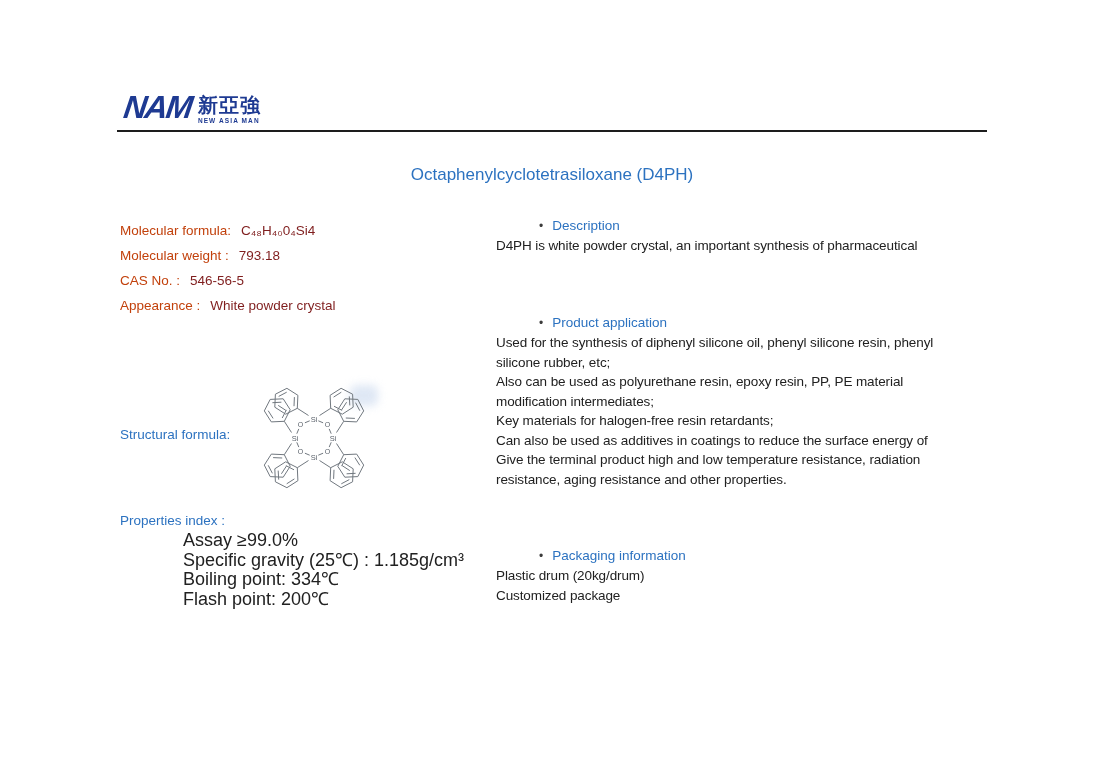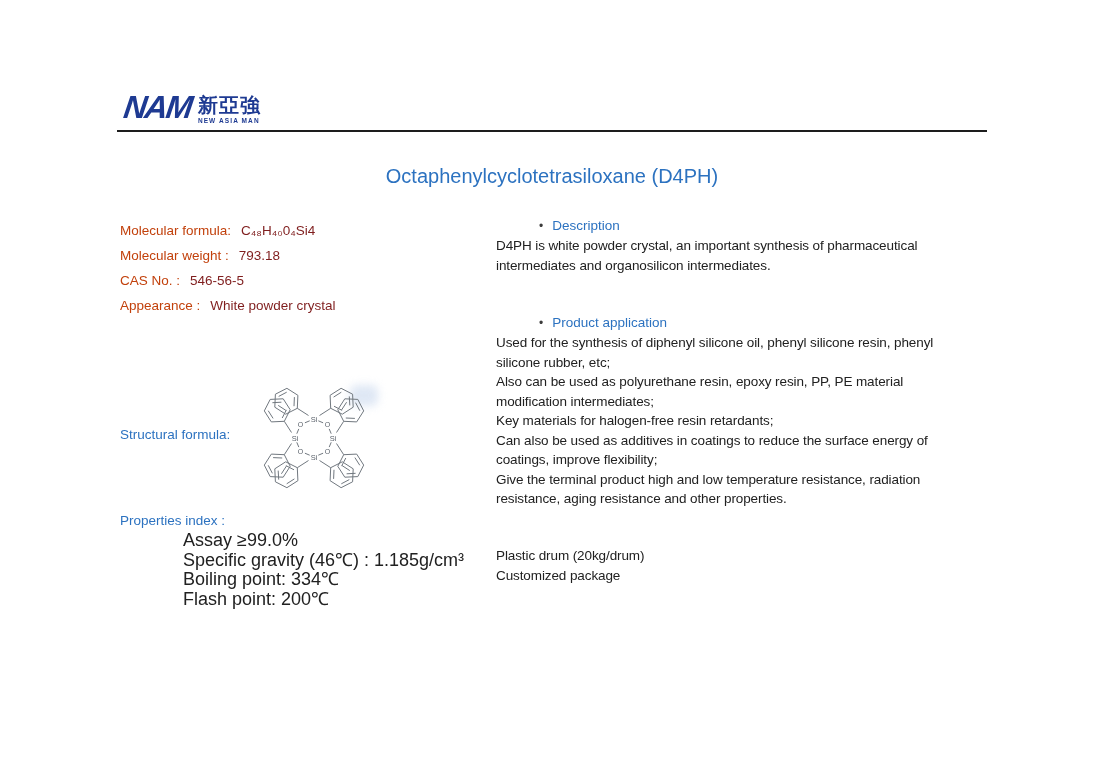--- a/index.html
+++ b/index.html
@@ -9,21 +9,21 @@
   
   .logo{position:absolute;left:124px;top:91px;display:flex;align-items:flex-start;gap:7px;color:#1e3a92;}
   .logo-abbr{font-size:32px;font-weight:800;font-style:italic;letter-spacing:-2px;line-height:32px;transform:skewX(-8deg);}
   .logo-right{display:flex;flex-direction:column;margin-top:4px;}
   .logo-cjk{font-size:20px;font-weight:700;line-height:21px;letter-spacing:1px;}
   .logo-caption{font-size:6.5px;font-weight:700;letter-spacing:1.1px;margin-top:1px;}
   .rule{position:absolute;left:117px;top:130px;width:870px;height:2px;background:#1d1d1d;}
 
   
   .title{position:absolute;left:0;top:165px;width:100%;margin:0;text-align:center;
-         font-size:20px;font-weight:400;color:#2c72c0;}
+         font-size:17px;font-weight:400;color:#2c72c0;}
 
   
   .id-rows{position:absolute;left:120px;top:224px;font-size:13.5px;}
   .id-row{line-height:14px;margin-bottom:11px;white-space:nowrap;}
   .lbl{color:#c2410c;}
   .val{color:#7f1d1d;margin-left:10px;}
 
   
   .sf-label{position:absolute;left:120px;top:427px;font-size:13.5px;color:#2c72c0;text-align:right;}
   .molecule{position:absolute;left:250px;top:378px;width:128px;height:124px;}
@@ -134,52 +134,53 @@
         <text x="64.0" y="79.0" font-size="7.5" fill="#5d646d" text-anchor="middle" dominant-baseline="central" font-family="Liberation Sans, sans-serif">Si</text>
         <text x="50.6" y="73.4" font-size="7" fill="#5d646d" text-anchor="middle" dominant-baseline="central" font-family="Liberation Sans, sans-serif">O</text>
         <text x="45.0" y="60.0" font-size="7.5" fill="#5d646d" text-anchor="middle" dominant-baseline="central" font-family="Liberation Sans, sans-serif">Si</text>
         <text x="50.6" y="46.6" font-size="7" fill="#5d646d" text-anchor="middle" dominant-baseline="central" font-family="Liberation Sans, sans-serif">O</text>
       </svg>
   </div>
 
   <div class="pi-label">Properties index :</div>
   <div class="pi-items">
       <div>Assay ≥99.0%</div>
-      <div>Specific gravity (46℃) : 1.185g/cm³</div>
+      <div>Specific gravity (25℃) : 1.185g/cm³</div>
       <div>Boiling point: 334℃</div>
       <div>Flash point: 200℃</div>
     </div>
 
   <section class="sec sec-desc">
     <div class="sec-h">
       <span class="bullet">•</span><span class="sec-title">Description</span>
     </div>
     <div class="sec-body">
         <div>D4PH is white powder crystal, an important synthesis of pharmaceutical</div>
-        <div>intermediates and organosilicon intermediates.</div>
       </div>
   </section>
 
   <section class="sec sec-app">
     <div class="sec-h">
       <span class="bullet">•</span><span class="sec-title">Product application</span>
     </div>
     <div class="sec-body">
         <div>Used for the synthesis of diphenyl silicone oil, phenyl silicone resin, phenyl</div>
         <div>silicone rubber, etc;</div>
         <div>Also can be used as polyurethane resin, epoxy resin, PP, PE material</div>
         <div>modification intermediates;</div>
         <div>Key materials for halogen-free resin retardants;</div>
         <div>Can also be used as additives in coatings to reduce the surface energy of</div>
-        <div>coatings, improve flexibility;</div>
         <div>Give the terminal product high and low temperature resistance, radiation</div>
         <div>resistance, aging resistance and other properties.</div>
       </div>
   </section>
 
   <section class="sec sec-pack">
+    <div class="sec-h">
+      <span class="bullet">•</span><span class="sec-title">Packaging information</span>
+    </div>
     <div class="sec-body">
         <div>Plastic drum (20kg/drum)</div>
         <div>Customized package</div>
       </div>
   </section>
 
 </div>
 
 </body></html>

